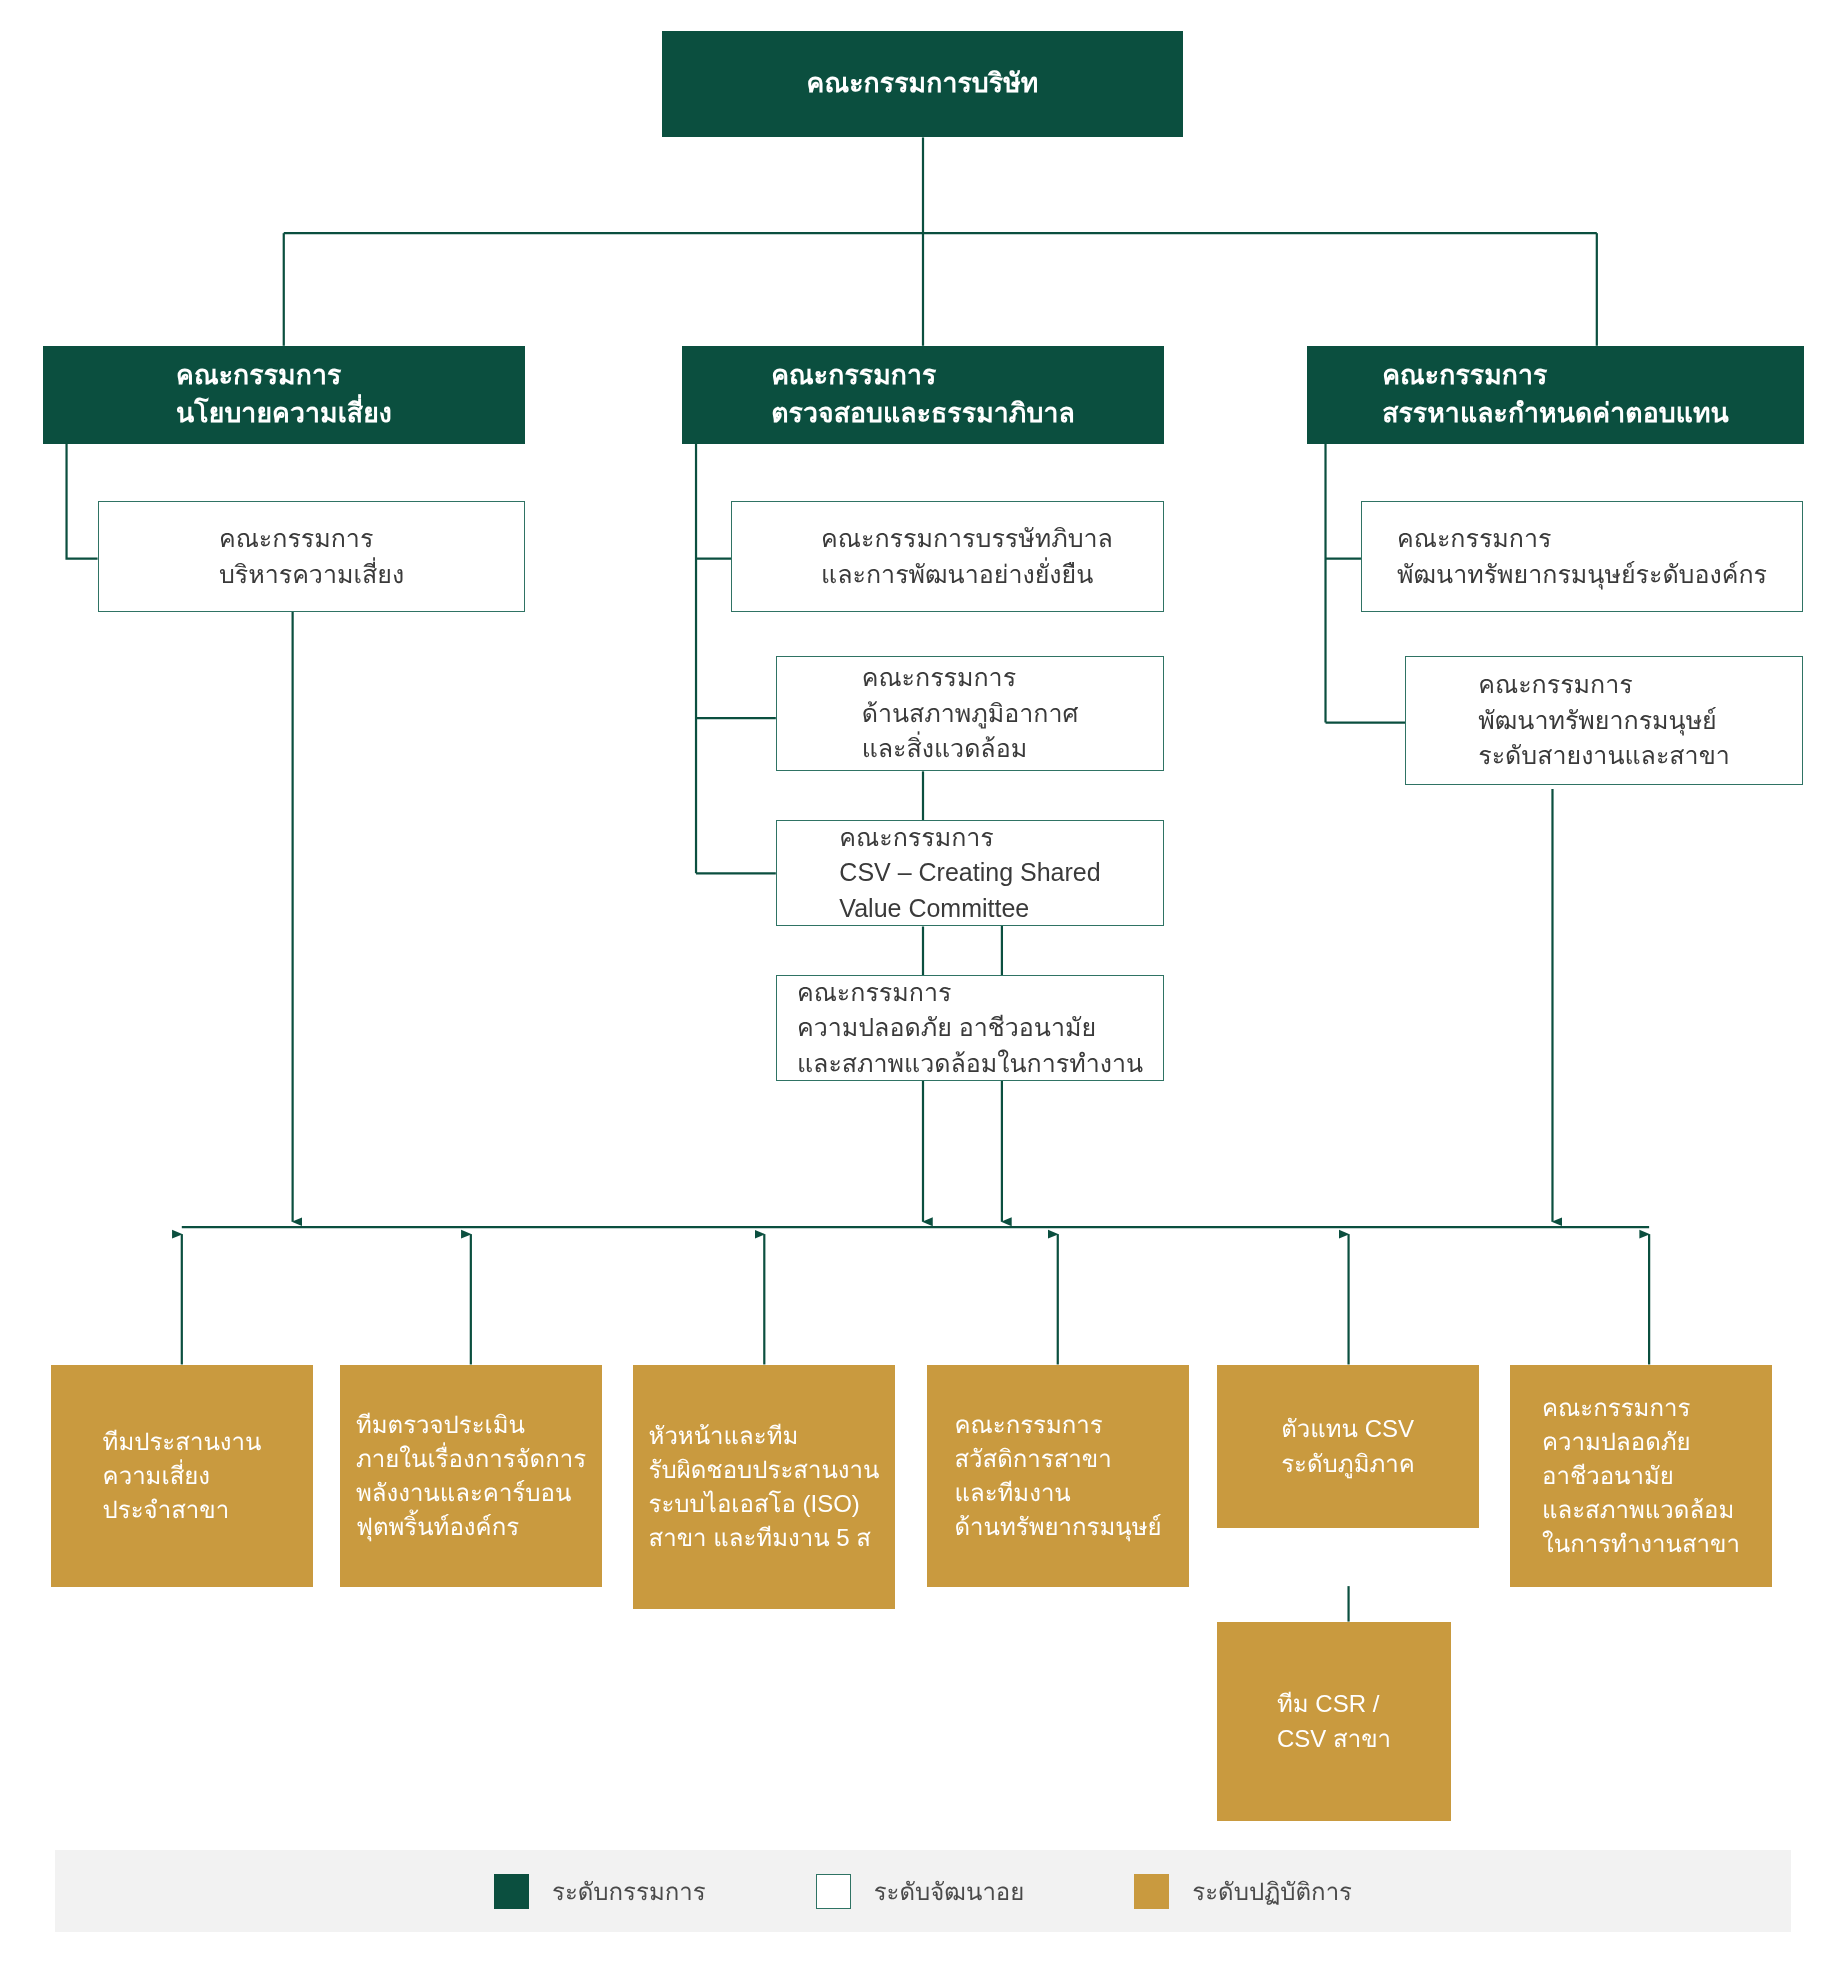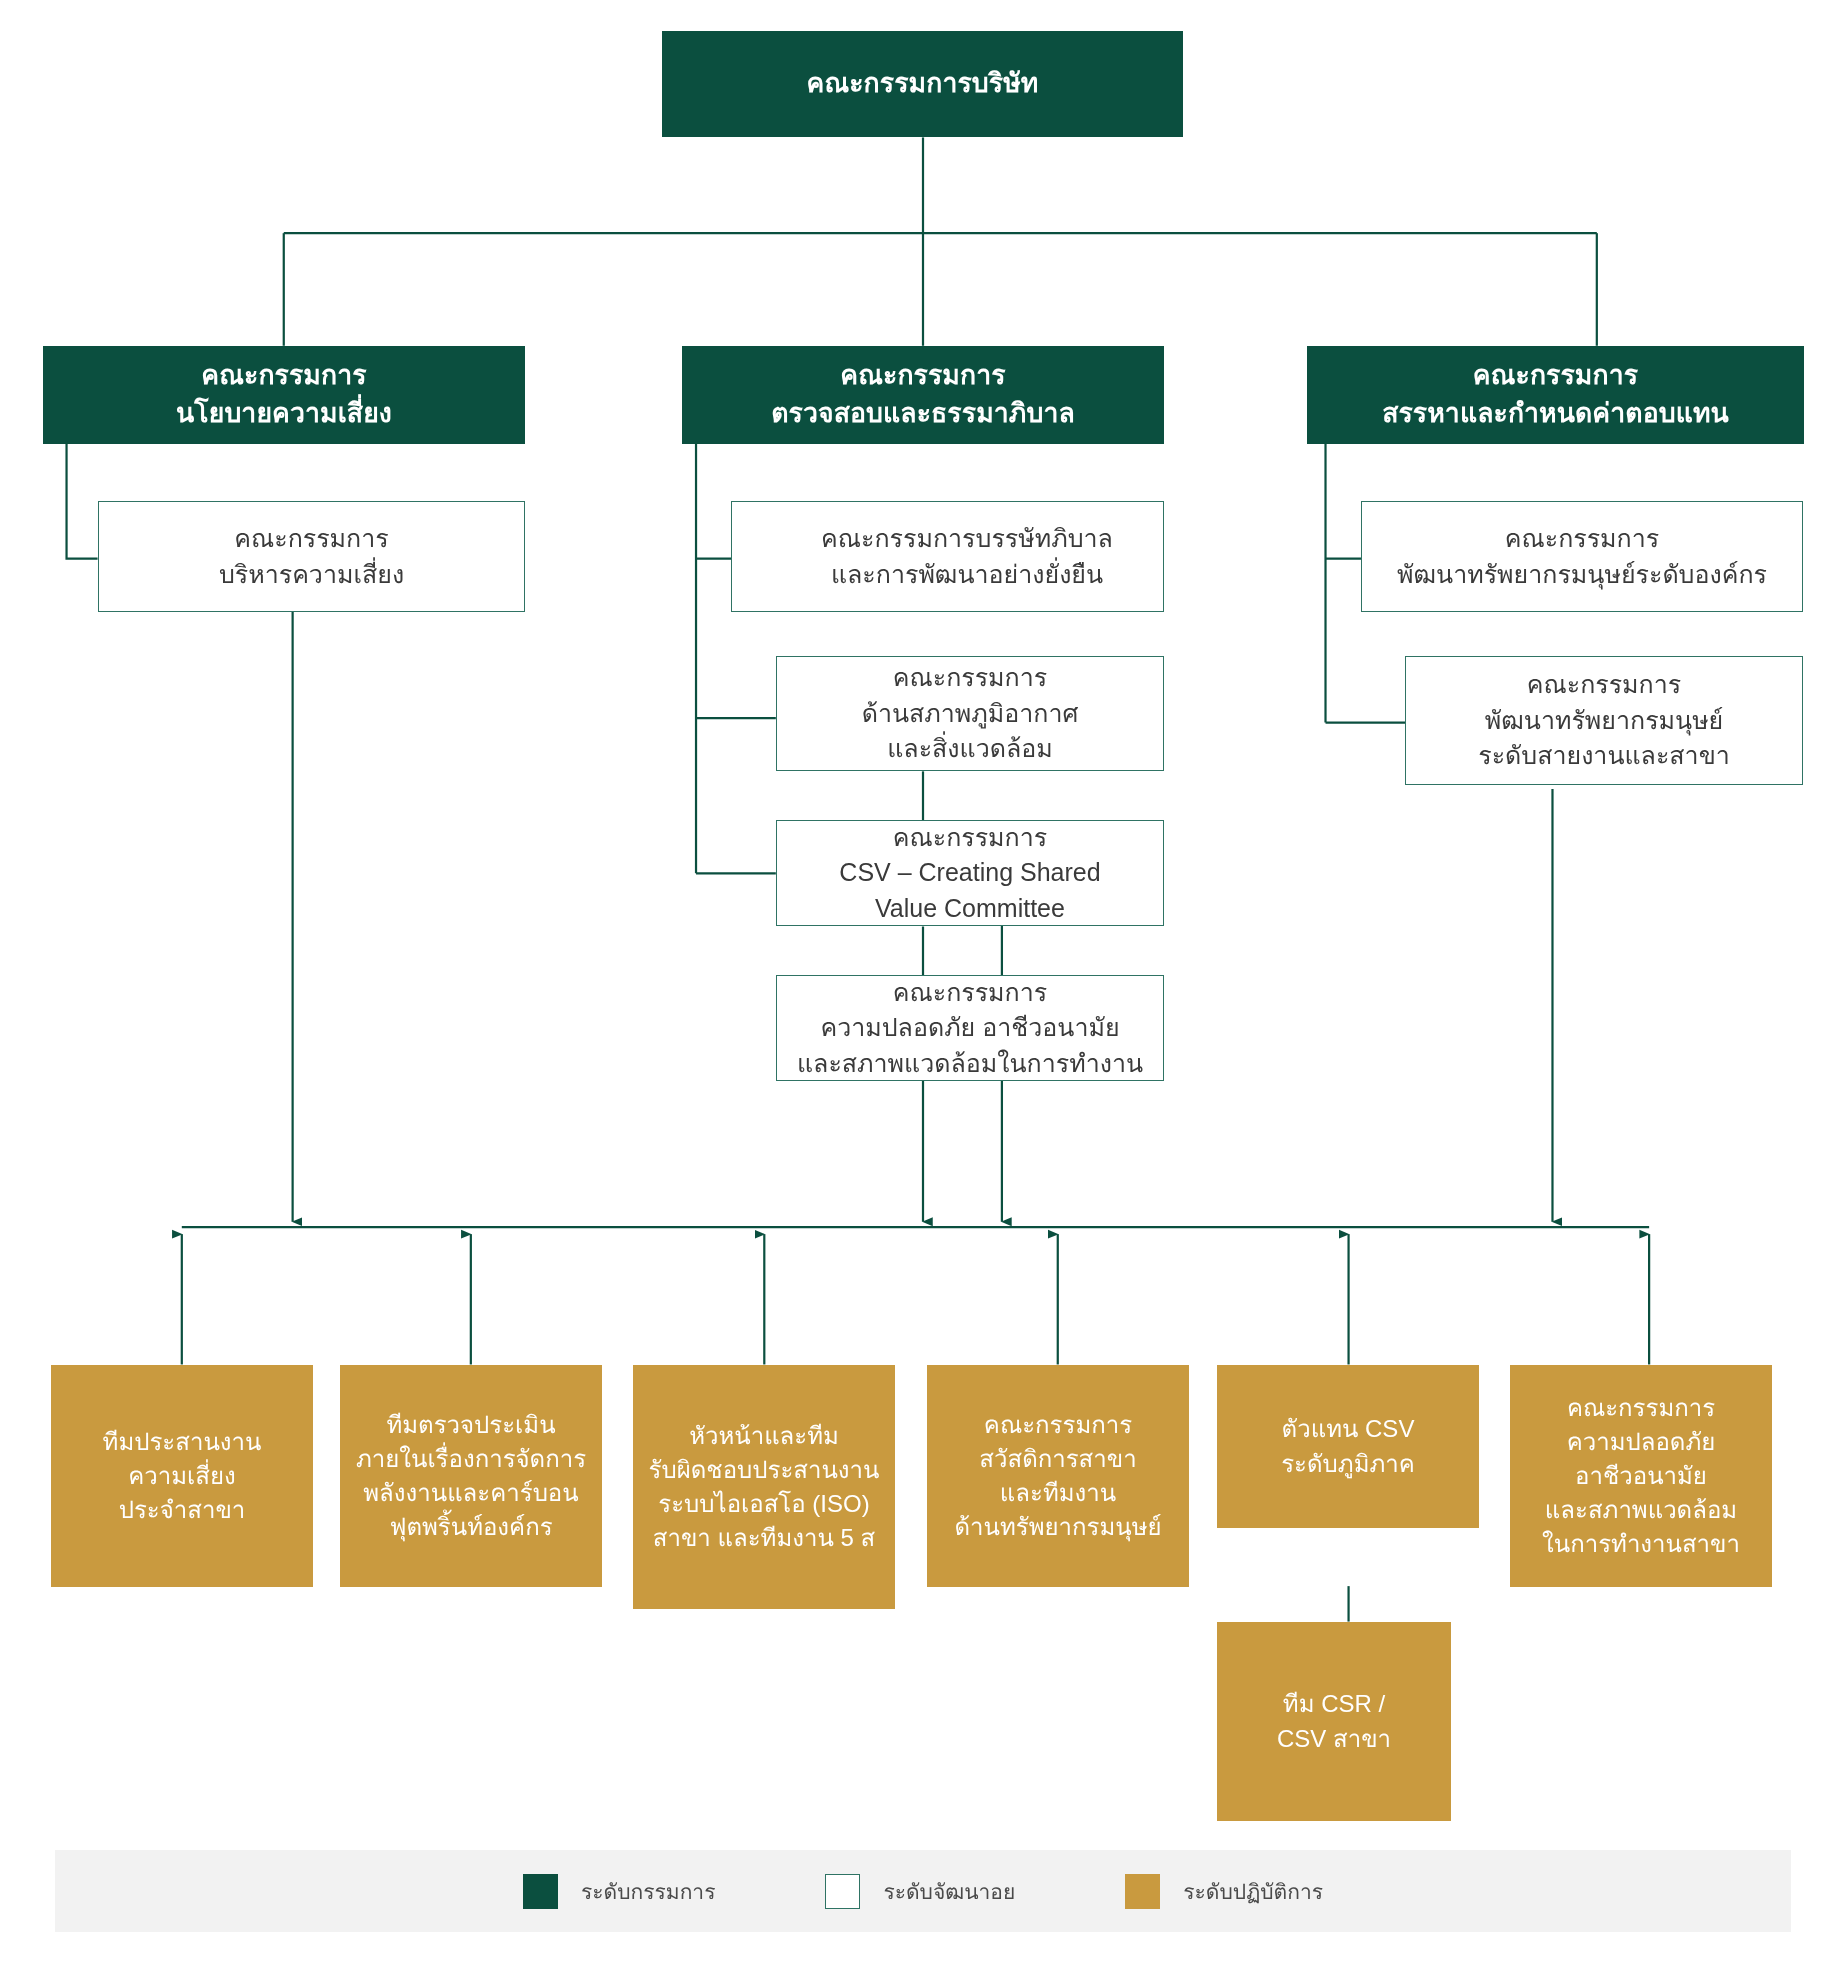--- a/index.html
+++ b/index.html
@@ -25,21 +25,21 @@
     width: 1846px;
     height: 1978px;
     pointer-events: none;
   }
   .node {
     position: absolute;
     box-sizing: border-box;
     display: flex;
     align-items: center;
     justify-content: center;
-    text-align: center;
+    text-align: left;
     line-height: 1.42;
     white-space: pre-line;
   }
   .node.board-level {
     background: #0b4f3f;
     color: #ffffff;
     font-weight: bold;
     font-size: 26.6px;
     letter-spacing: 0.1px;
   }
@@ -76,21 +76,21 @@
   .legend-swatch {
     width: 35px;
     height: 35px;
     box-sizing: border-box;
     margin-right: 23px;
   }
   .legend-swatch.sw-board { background: #0b4f3f; }
   .legend-swatch.sw-mgmt { background: #ffffff; border: 1.8px solid #2f7364; }
   .legend-swatch.sw-ops { background: #c99a3f; }
   .legend-label {
-    font-size: 21px;
+    font-size: 24px;
     color: #4a4a4a;
   }
 </style>
 </head>
 <body>
 
 <div id="chart-root">
 
   <svg id="connector-layer" viewBox="0 0 2082 2231" width="1846" height="1978">
     <defs>

